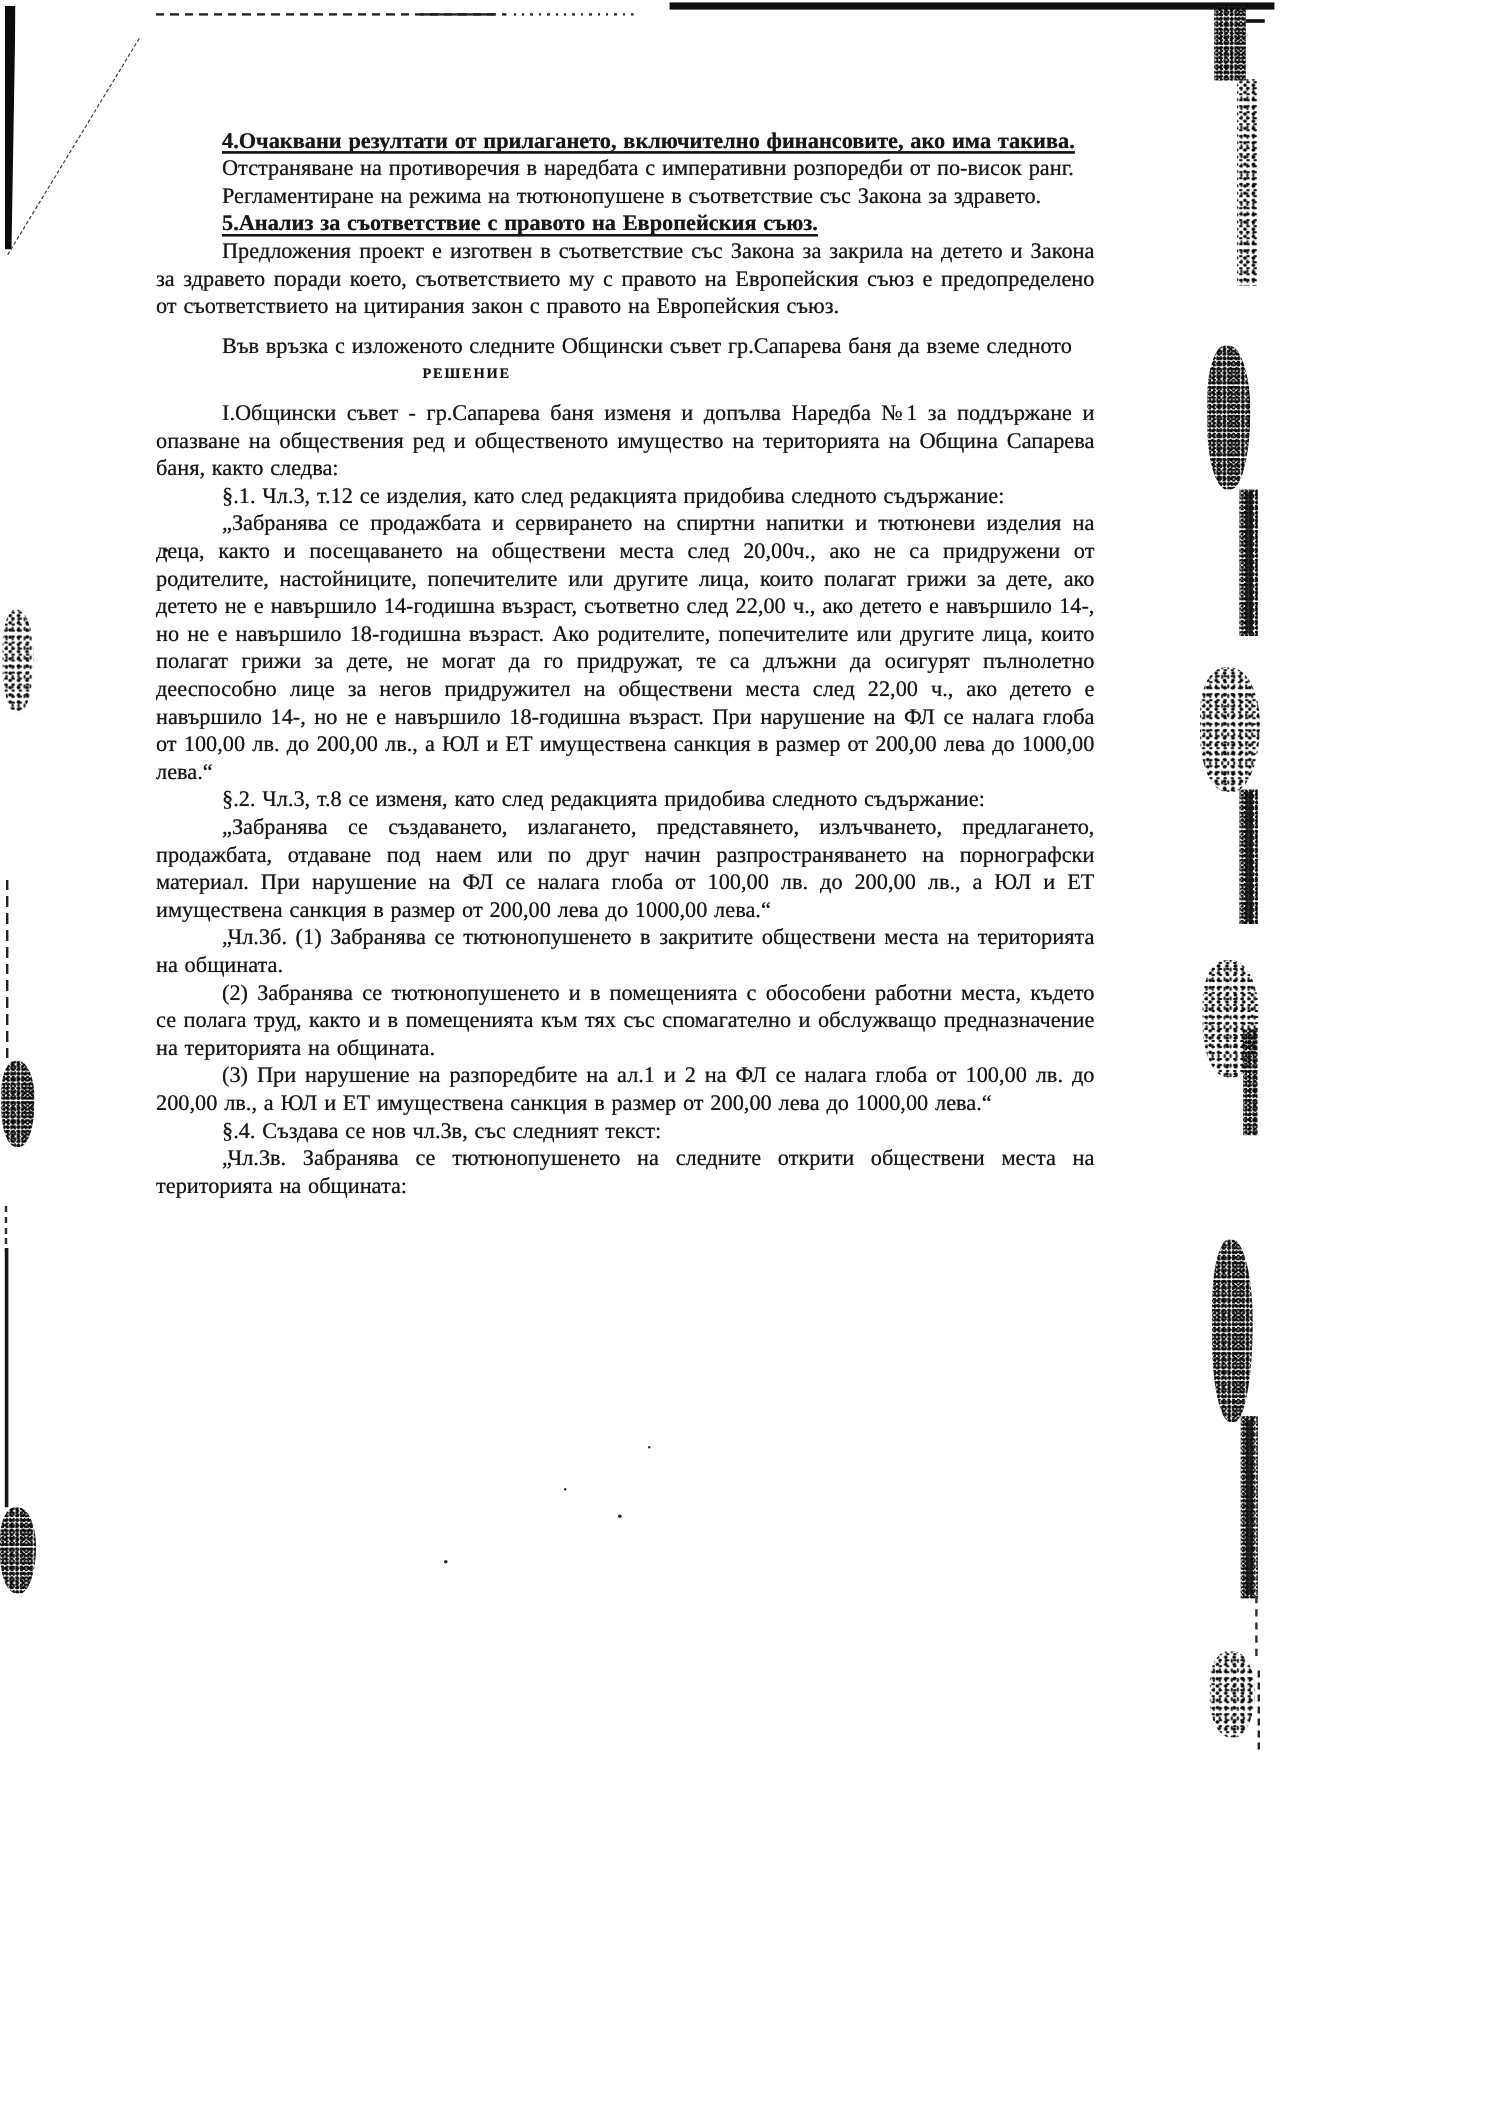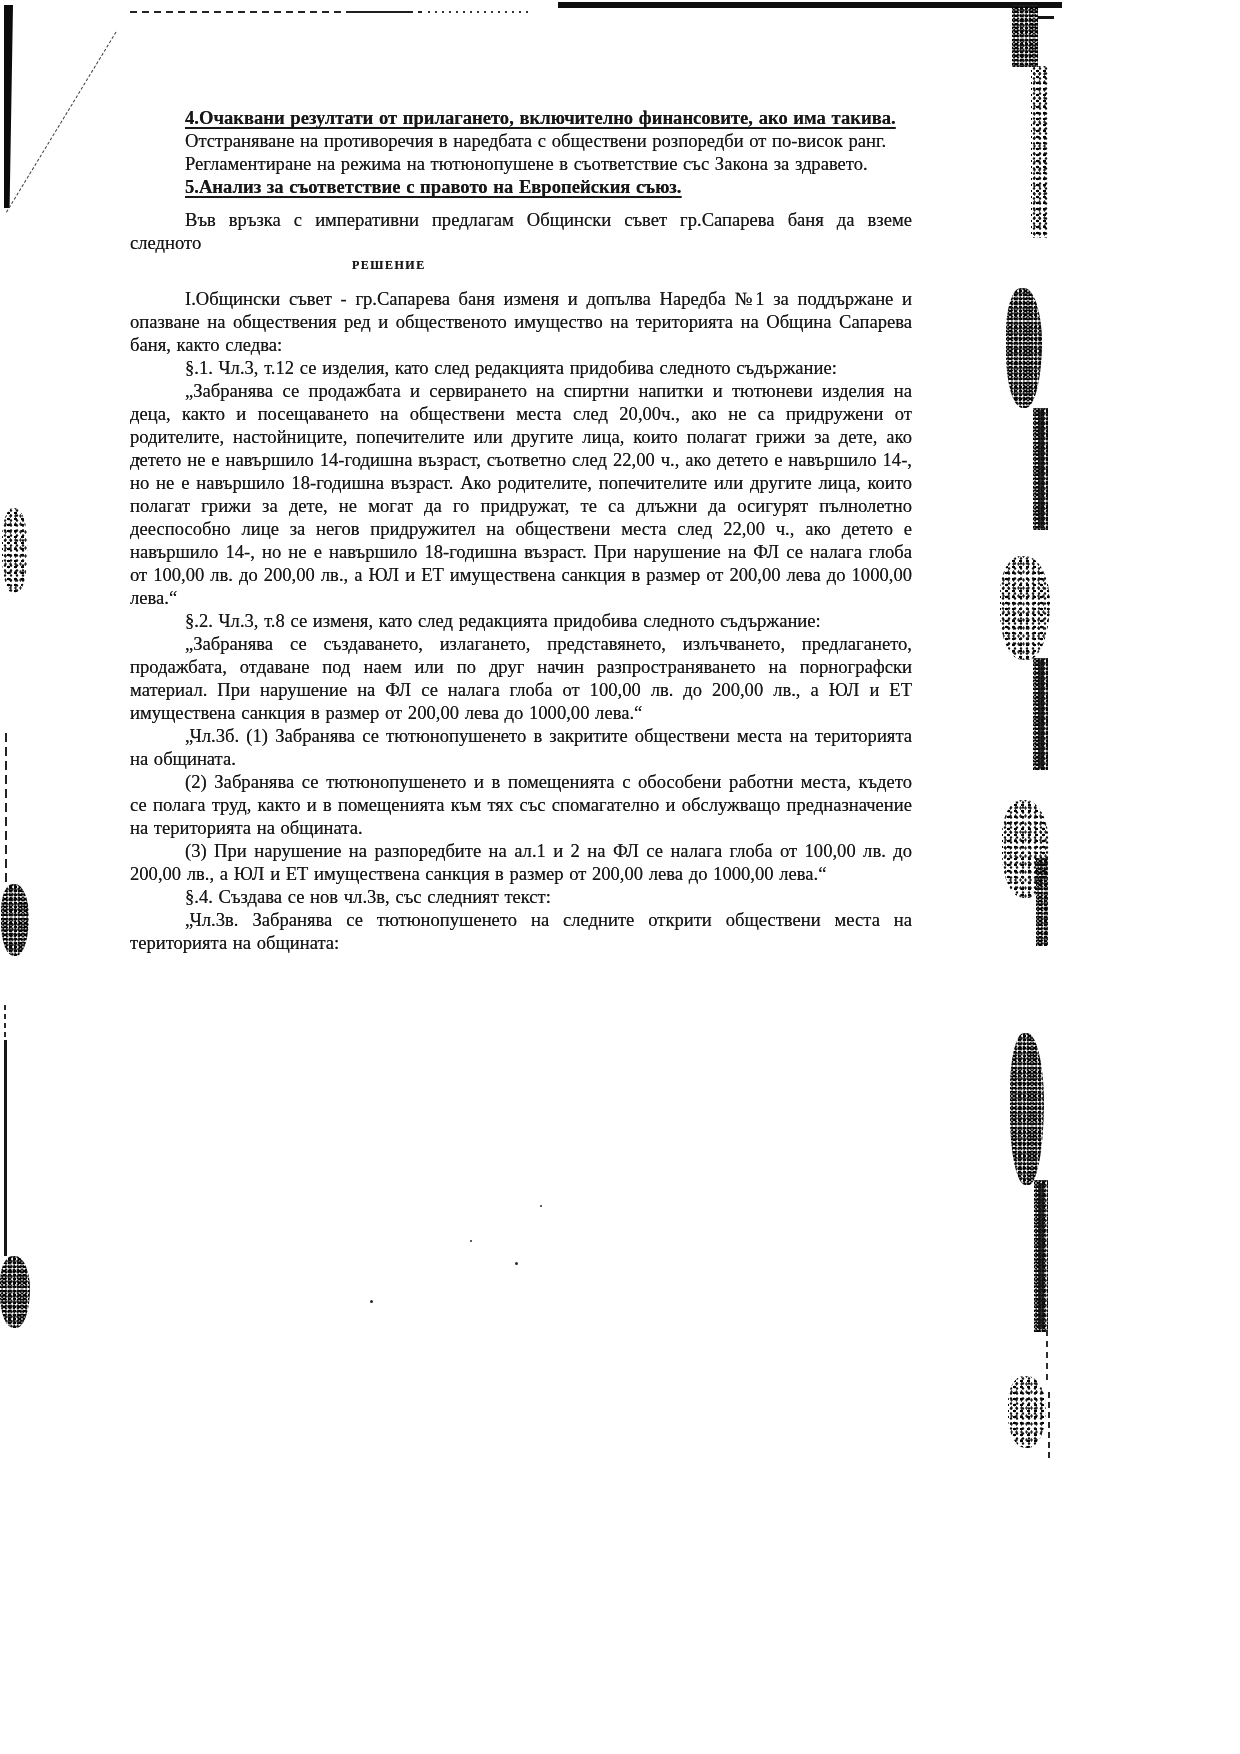--- a/index.html
+++ b/index.html
@@ -162,24 +162,25 @@
   <div class="a r13"></div>
 
   <div class="a speck sp1"></div>
   <div class="a speck sp2"></div>
   <div class="a speck sp3"></div>
   <div class="a speck sp4"></div>
   <div class="a speck sp5"></div>
 
   <main class="doc">
     <p class="h">4.Очаквани резултати от прилагането, включително финансовите, ако има такива.</p>
-    <p>Отстраняване на противоречия в наредбата с обществени розпоредби от по-висок ранг.</p>
+    <p>Отстраняване на противоречия в наредбата с императивни розпоредби от по-висок ранг.</p>
     <p>Регламентиране на режима на тютюнопушене в съответствие със Закона за здравето.</p>
     <p class="h">5.Анализ за съответствие с правото на Европейския съюз.</p>
-    <p class="gap-sm">Във връзка с императивни предлагам Общински съвет гр.Сапарева баня да вземе следното</p>
+    <p>Предложения проект е изготвен в съответствие със Закона за закрила на детето и Закона за здравето поради което, съответствието му с правото на Европейския съюз е предопределено от съответствието на цитирания закон с правото на Европейския съюз.</p>
+    <p class="gap-sm">Във връзка с изложеното следните Общински съвет гр.Сапарева баня да вземе следното</p>
     <p class="decision">РЕШЕНИЕ</p>
     <p class="gap-sm">I.Общински съвет - гр.Сапарева баня изменя и допълва Наредба №1 за поддържане и опазване на обществения ред и общественото имущество на територията на Община Сапарева баня, както следва:</p>
     <p>§.1. Чл.3, т.12 се изделия, като след редакцията придобива следното съдържание:</p>
     <p>„Забранява се продажбата и сервирането на спиртни напитки и тютюневи изделия на деца, както и посещаването на обществени места след 20,00ч., ако не са придружени от родителите, настойниците, попечителите или другите лица, които полагат грижи за дете, ако детето не е навършило 14-годишна възраст, съответно след 22,00 ч., ако детето е навършило 14-, но не е навършило 18-годишна възраст. Ако родителите, попечителите или другите лица, които полагат грижи за дете, не могат да го придружат, те са длъжни да осигурят пълнолетно дееспособно лице за негов придружител на обществени места след 22,00 ч., ако детето е навършило 14-, но не е навършило 18-годишна възраст. При нарушение на ФЛ се налага глоба от 100,00 лв. до 200,00 лв., а ЮЛ и ЕТ имуществена санкция в размер от 200,00 лева до 1000,00 лева.“</p>
     <p>§.2. Чл.3, т.8 се изменя, като след редакцията придобива следното съдържание:</p>
     <p>„Забранява се създаването, излагането, представянето, излъчването, предлагането, продажбата, отдаване под наем или по друг начин разпространяването на порнографски материал. При нарушение на ФЛ се налага глоба от 100,00 лв. до 200,00 лв., а ЮЛ и ЕТ имуществена санкция в размер от 200,00 лева до 1000,00 лева.“</p>
     <p>„Чл.3б. (1) Забранява се тютюнопушенето в закритите обществени места на територията на общината.</p>
     <p>(2) Забранява се тютюнопушенето и в помещенията с обособени работни места, където се полага труд, както и в помещенията към тях със спомагателно и обслужващо предназначение на територията на общината.</p>
     <p>(3) При нарушение на разпоредбите на ал.1 и 2 на ФЛ се налага глоба от 100,00 лв. до 200,00 лв., а ЮЛ и ЕТ имуществена санкция в размер от 200,00 лева до 1000,00 лева.“</p>
     <p>§.4. Създава се нов чл.3в, със следният текст:</p>

